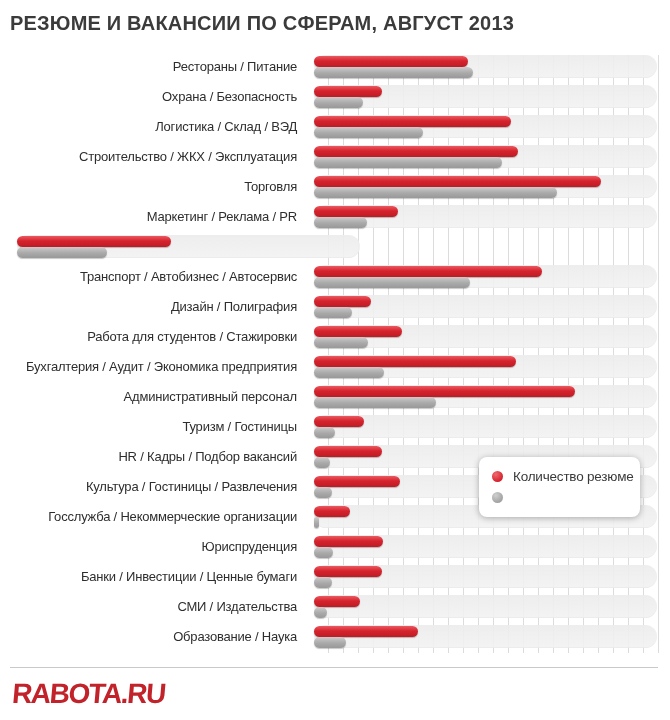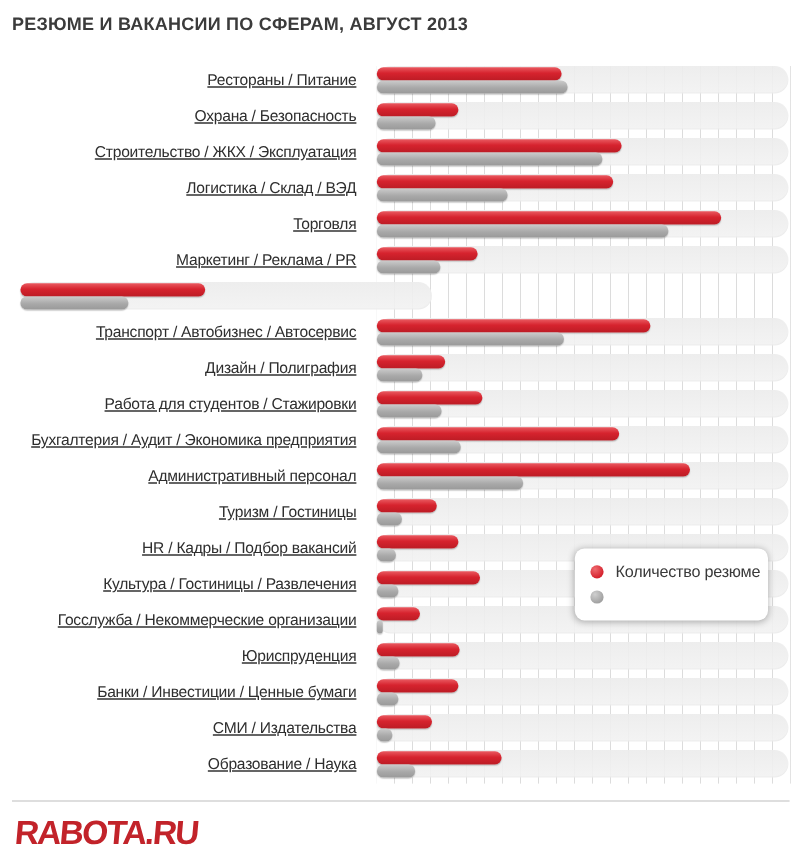--- a/index.html
+++ b/index.html
@@ -5,32 +5,32 @@
   html,body{margin:0;padding:0;}
   body{
     position:relative;
     width:670px;height:720px;
     background:#ffffff;
     font-family:"Liberation Sans", sans-serif;
     overflow:hidden;
   }
   .page-title{
     position:absolute;left:10px;top:12px;
-    font-size:15px;font-weight:bold;color:#3b3b3b;
+    font-size:20px;font-weight:bold;color:#3b3b3b;
     letter-spacing:.2px;white-space:nowrap;
   }
   
   .plot-grid{
     position:absolute;left:314px;top:55px;width:345px;height:598px;
     background:repeating-linear-gradient(to right,
       transparent 0px, transparent 14px,
       #dcdcdc 14px, #dcdcdc 15px);
     z-index:0;
   }
-  .chart-rows{position:absolute;left:0;top:55px;z-index:1;text-decoration:underline;}
+  .chart-rows{position:absolute;left:0;top:55px;z-index:1;}
   .row{display:flex;height:23px;margin-bottom:7px;}
   .cat-label{
     width:297px;text-align:right;
     font-size:13px;color:#2e2e2e;letter-spacing:-0.2px;
     line-height:23px;white-space:nowrap;
   }
   .track-wrap{position:relative;width:343px;height:23px;margin-left:17px;}
   .track{
     position:absolute;left:0;top:0;width:100%;height:100%;
     background:linear-gradient(rgba(236,236,236,.93), rgba(242,242,242,.90));
@@ -90,33 +90,33 @@
     </div>
     <div class="row">
       <div class="cat-label">Охрана / Безопасность</div>
       <div class="track-wrap">
         <div class="track"></div>
         <div class="bar resumes" style="width: 19.8%;"></div>
         <div class="bar vacancies" style="width: 14.3%;"></div>
       </div>
     </div>
     <div class="row">
+      <div class="cat-label">Логистика / Склад / ВЭД</div>
+      <div class="track-wrap">
+        <div class="track"></div>
+        <div class="bar resumes" style="width: 57.4%;"></div>
+        <div class="bar vacancies" style="width: 31.8%;"></div>
+      </div>
+    </div>
+    <div class="row">
       <div class="cat-label">Строительство / ЖКХ / Эксплуатация</div>
       <div class="track-wrap">
         <div class="track"></div>
         <div class="bar resumes" style="width: 59.5%;"></div>
         <div class="bar vacancies" style="width: 54.8%;"></div>
-      </div>
-    </div>
-    <div class="row">
-      <div class="cat-label">Логистика / Склад / ВЭД</div>
-      <div class="track-wrap">
-        <div class="track"></div>
-        <div class="bar resumes" style="width: 57.4%;"></div>
-        <div class="bar vacancies" style="width: 31.8%;"></div>
       </div>
     </div>
     <div class="row">
       <div class="cat-label">Торговля</div>
       <div class="track-wrap">
         <div class="track"></div>
         <div class="bar resumes" style="width: 83.7%;"></div>
         <div class="bar vacancies" style="width: 70.8%;"></div>
       </div>
     </div>

